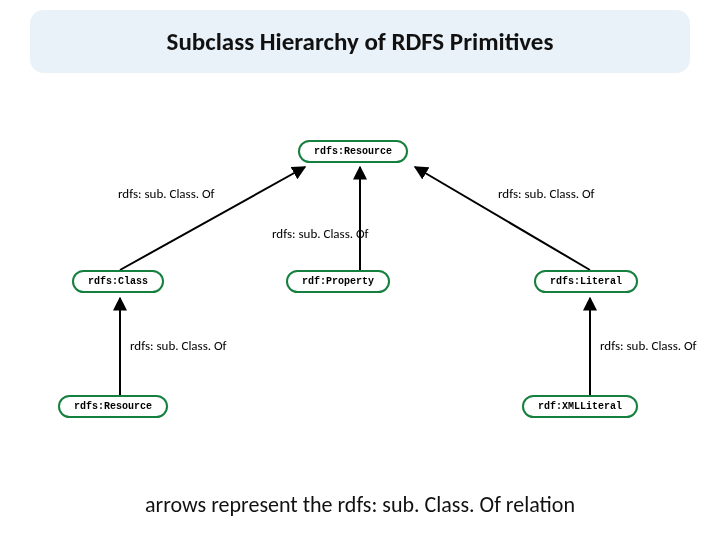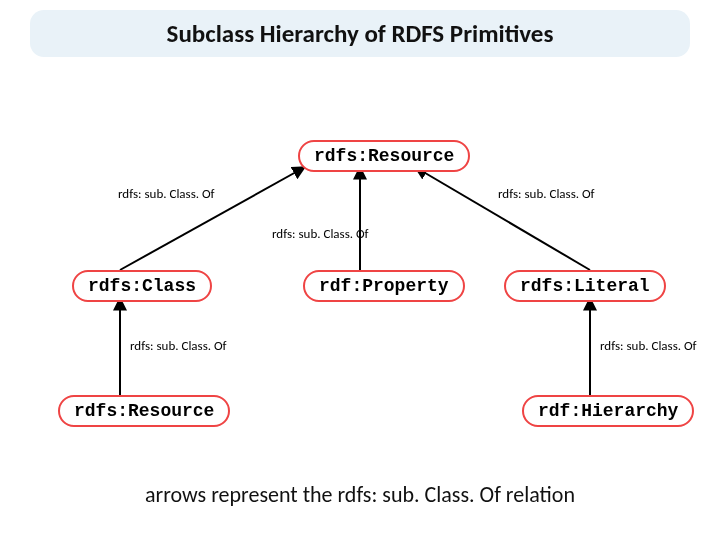--- a/index.html
+++ b/index.html
@@ -10,56 +10,56 @@
     height: 540px;
     background: #fff;
     font-family: -apple-system, "Segoe UI", Calibri, Arial, sans-serif;
     position: relative;
     overflow: hidden;
   }
   .title-bar {
     margin: 10px 30px 0 30px;
     background: #e9f2f8;
     border-radius: 14px;
-    padding: 8px 14px;
+    padding: 16px 14px;
     text-align: center;
     font-weight: 700;
     font-size: 25px;
     color: #111;
   }
   .canvas {
     position: absolute;
     left: 0; top: 0;
     width: 720px; height: 540px;
     pointer-events: none;
   }
   .node {
     position: absolute;
-    border: 2px solid #ef4444;
+    border: 2px solid #15803d;
     border-radius: 18px;
     background: #fff;
     font-family: "Courier New", Courier, monospace;
     font-weight: 700;
-    font-size: 18px;
+    font-size: 10px;
     white-space: nowrap;
     padding: 4px 14px;
     text-align: center;
   }
   .edge-label {
     position: absolute;
     font-family: Calibri, Arial, sans-serif;
     font-weight: 400;
     font-size: 13px;
     color: #000;
     white-space: nowrap;
   }
   .caption {
     position: absolute;
     left: 0; right: 0;
-    bottom: 32px;
+    bottom: 22px;
     text-align: center;
     font-size: 22px;
     color: #111;
   }
   svg line { stroke: #000; stroke-width: 2; }
 </style>
 </head>
 <body>
 
 <div class="title-bar">
@@ -83,31 +83,31 @@
 
   <line x1="590" y1="395" x2="590" y2="298" marker-end="url(#ah)"></line>
 </svg>
 
 <div class="node" style="left:298px; top:140px;">
   <span>rdfs:Resource</span>
 </div>
 <div class="node" style="left:72px; top:270px;font-family:Liberation Mono, monospace;">
   <span>rdfs:Class</span>
 </div>
-<div class="node" style="left:303px; top:270px;">
+<div class="node" style="left:286px; top:270px;">
   <span>rdf:Property</span>
 </div>
-<div class="node" style="left:504px; top:270px;">
+<div class="node" style="left:534px; top:270px;">
   <span>rdfs:Literal</span>
 </div>
 <div class="node" style="left:58px; top:395px;">
   <span>rdfs:Resource</span>
 </div>
 <div class="node" style="left:522px; top:395px;">
-  <span>rdf:Hierarchy</span>
+  <span>rdf:XMLLiteral</span>
 </div>
 
 <div class="edge-label" style="left:118px; top:186px;">rdfs: sub. Class. Of</div>
 <div class="edge-label" style="left:272px; top:226px;">rdfs: sub. Class. Of</div>
 <div class="edge-label" style="left:498px; top:186px;">rdfs: sub. Class. Of</div>
 <div class="edge-label" style="left:130px; top:338px;">rdfs: sub. Class. Of</div>
 <div class="edge-label" style="left:600px; top:338px;">rdfs: sub. Class. Of</div>
 
 <div class="caption">
   <span>arrows represent the rdfs: sub. Class. Of relation</span>

